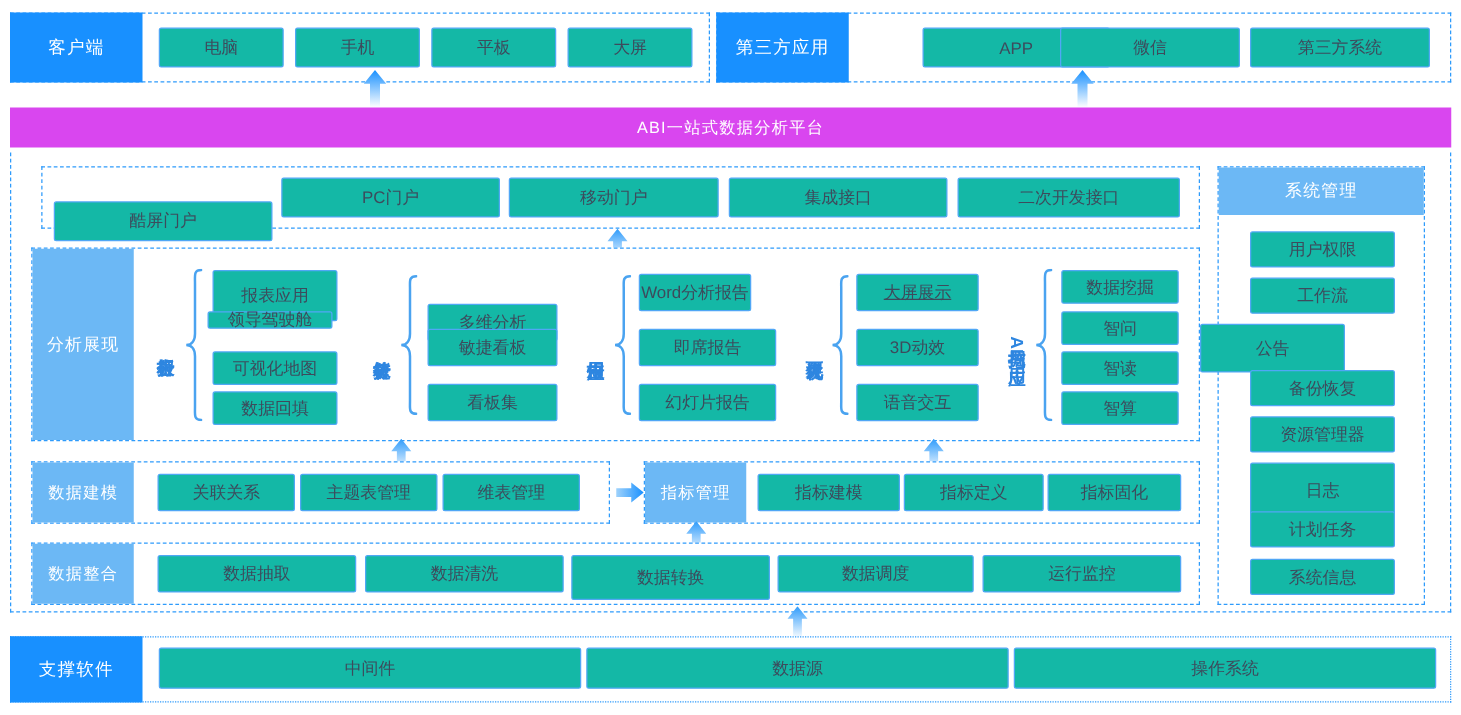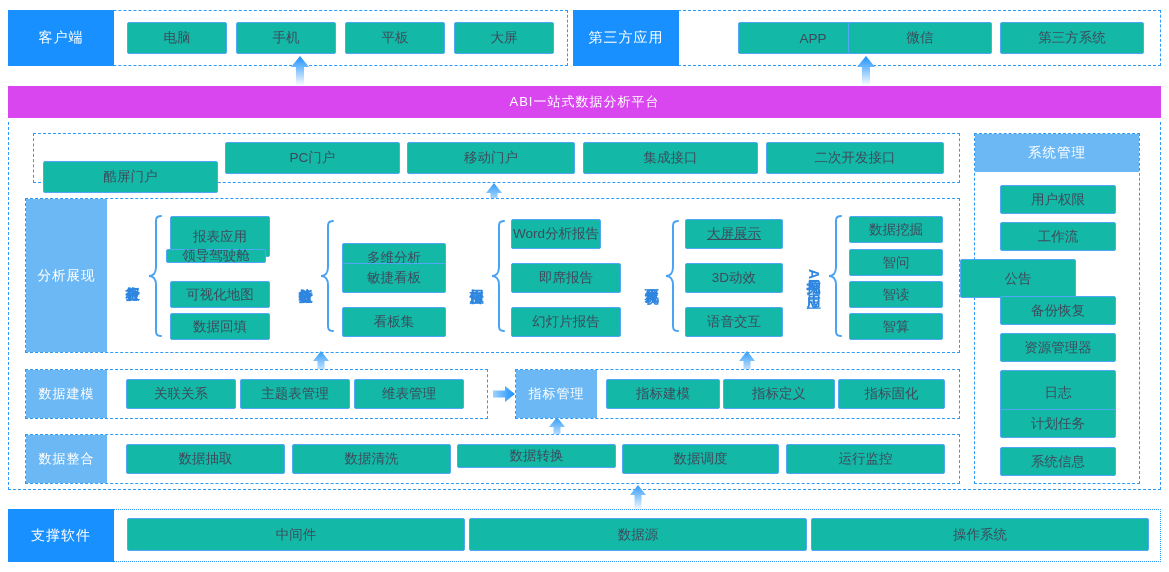--- a/index.html
+++ b/index.html
@@ -233,21 +233,21 @@
         </linearGradient>
       </defs>
     <path d="M11 0 L19 10 L14.5 10 L14.5 26 L7.5 26 L7.5 10 L3 10 Z" fill="url(#g7)"></path>
   </svg>
 </div>
 
 <div class="dashbox" style="left:25px;top:434px;width:935px;height:50px;"></div>
 <div class="light-label" style="left:26px;top:435px;width:81px;height:48px;font-size:13px;">数据整合</div>
 <div class="wbox" style="left:126px;top:444px;width:159px;height:30px;">数据抽取</div>
 <div class="wbox" style="left:292px;top:444px;width:159px;height:30px;">数据清洗</div>
-<div class="wbox" style="left:457px;top:444px;width:159px;height:24px;">数据转换</div>
+<div class="wbox" style="left:457px;top:444px;width:159px;height:36px;">数据转换</div>
 <div class="wbox" style="left:622px;top:444px;width:157px;height:30px;">数据调度</div>
 <div class="wbox" style="left:786px;top:444px;width:159px;height:30px;">运行监控</div>
 
 <div class="dashbox" style="left:974px;top:133px;width:166px;height:351px;"></div>
 <div class="light-label" style="left:975px;top:134px;width:164px;height:38px;">系统管理</div>
 <div class="wbox" style="left:1000px;top:185px;width:116px;height:29px;">用户权限</div>
 <div class="wbox" style="left:1000px;top:222px;width:116px;height:29px;">工作流</div>
 <div class="wbox" style="left:960px;top:259px;width:116px;height:39px;">公告</div>
 <div class="wbox" style="left:1000px;top:296px;width:116px;height:29px;">备份恢复</div>
 <div class="wbox" style="left:1000px;top:333px;width:116px;height:29px;">资源管理器</div>

